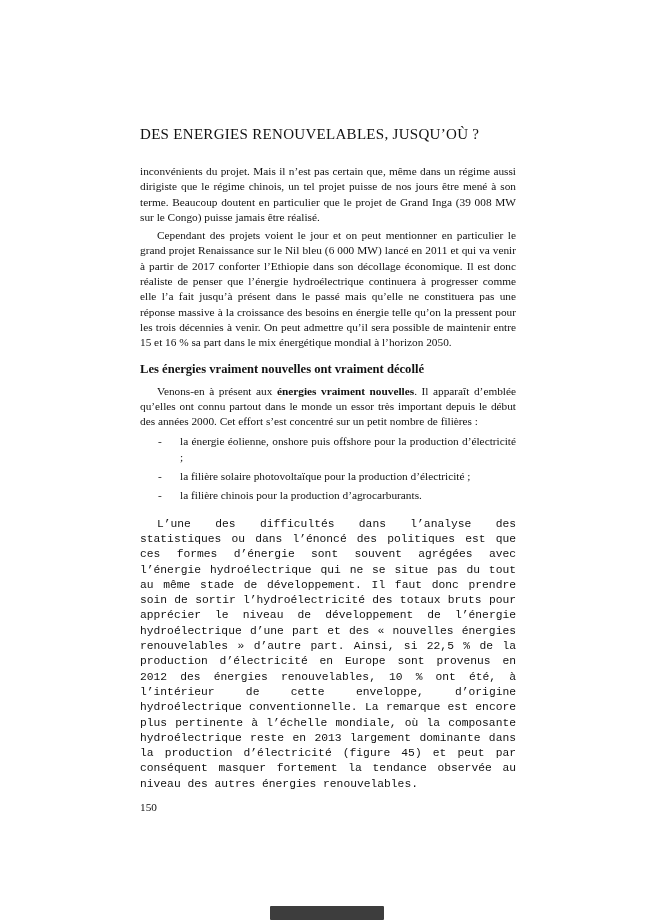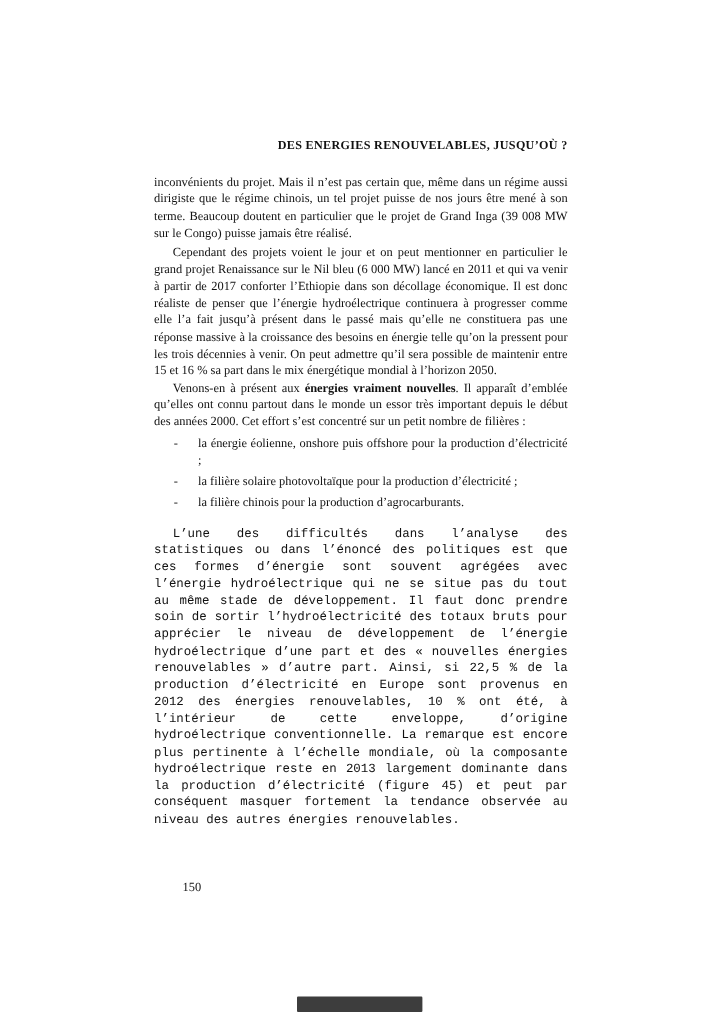--- a/index.html
+++ b/index.html
@@ -20,26 +20,25 @@
     inset: 0;
     background: #ffffff;
   }
   .text-column {
     position: absolute;
     left: 140px;
     top: 126px;
     width: 376px;
   }
   .running-head {
-    font-size: 11px;
+    font-size: 15px;
     letter-spacing: 0.3px;
-    text-align: right;
+    text-align: left;
     white-space: nowrap;
     margin-bottom: 21px;
-    font-weight: bold;
   }
   .body-text p {
     margin: 0;
     font-size: 11.3px;
     line-height: 15.3px;
     text-align: justify;
     text-justify: inter-word;
   }
   .body-text p.indent {
     text-indent: 17px;
@@ -78,21 +77,20 @@
   }
   .after-list {
     margin-top: 13px !important;
     font-family: Liberation Mono, monospace;
   }
   .page-number {
     position: absolute;
     left: 140px;
     top: 801px;
     font-size: 11.3px;
-    margin-left: 26px;
   }
   .bottom-bar {
     position: absolute;
     left: 270px;
     top: 906px;
     width: 114px;
     height: 14px;
     background: #3d3d3d;
     border-radius: 1px;
   }
@@ -105,20 +103,21 @@
   <div class="text-column">
 
     <div class="running-head">DES ENERGIES RENOUVELABLES, JUSQU’OÙ ?</div>
 
     <div class="body-text">
 
       <p>inconvénients du projet. Mais il n’est pas certain que, même dans un régime aussi dirigiste que le régime chinois, un tel projet puisse de nos jours être mené à son terme. Beaucoup doutent en particulier que le projet de Grand Inga (39 008 MW sur le Congo) puisse jamais être réalisé.</p>
 
       <p class="indent para-gap">Cependant des projets voient le jour et on peut mentionner en particulier le grand projet Renaissance sur le Nil bleu (6 000 MW) lancé en 2011 et qui va venir à partir de 2017 conforter l’Ethiopie dans son décollage économique. Il est donc réaliste de penser que l’énergie hydroélectrique continuera à progresser comme elle l’a fait jusqu’à présent dans le passé mais qu’elle ne constituera pas une réponse massive à la croissance des besoins en énergie telle qu’on la pressent pour les trois décennies à venir. On peut admettre qu’il sera possible de maintenir entre 15 et 16 % sa part dans le mix énergétique mondial à l’horizon 2050.</p>
 
+      <div class="section-heading">Les énergies vraiment nouvelles ont vraiment décollé</div>
 
       <p class="indent"><span>Venons-en à présent aux </span><span style="font-weight: bold;">énergies vraiment nouvelles</span><span>. Il apparaît d’emblée qu’elles ont connu partout dans le monde un essor très important depuis le début des années 2000. Cet effort s’est concentré sur un petit nombre de filières :</span></p>
 
       <div class="bullet-list">
 
         <div class="bullet-item">
           <span class="bullet-glyph">-</span>
           <span class="bullet-text">la énergie éolienne, onshore puis offshore pour la production d’électricité ;</span>
         </div>
 

